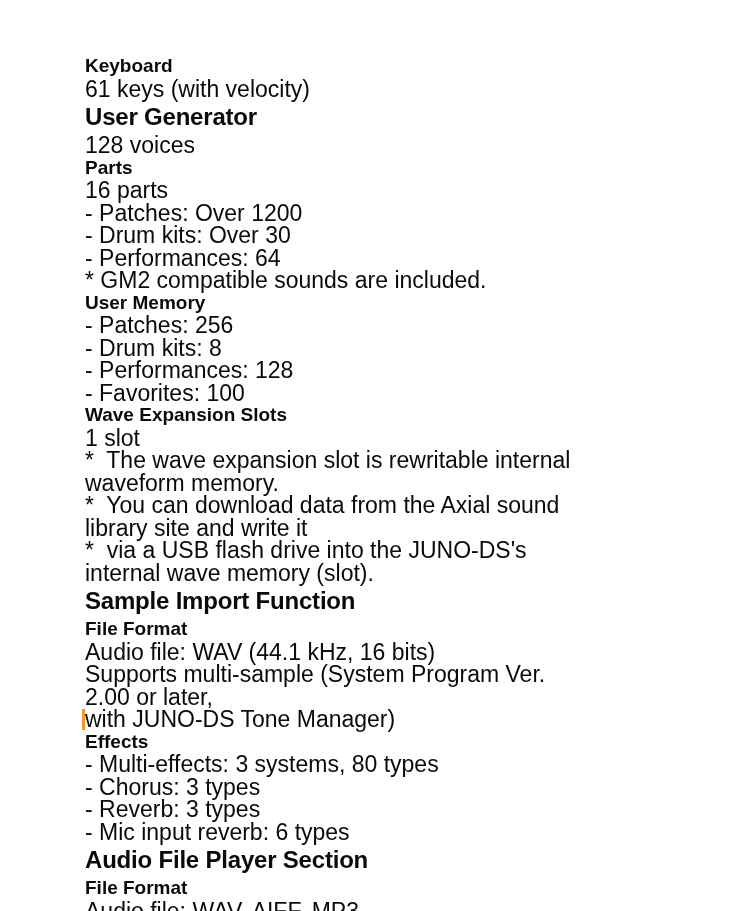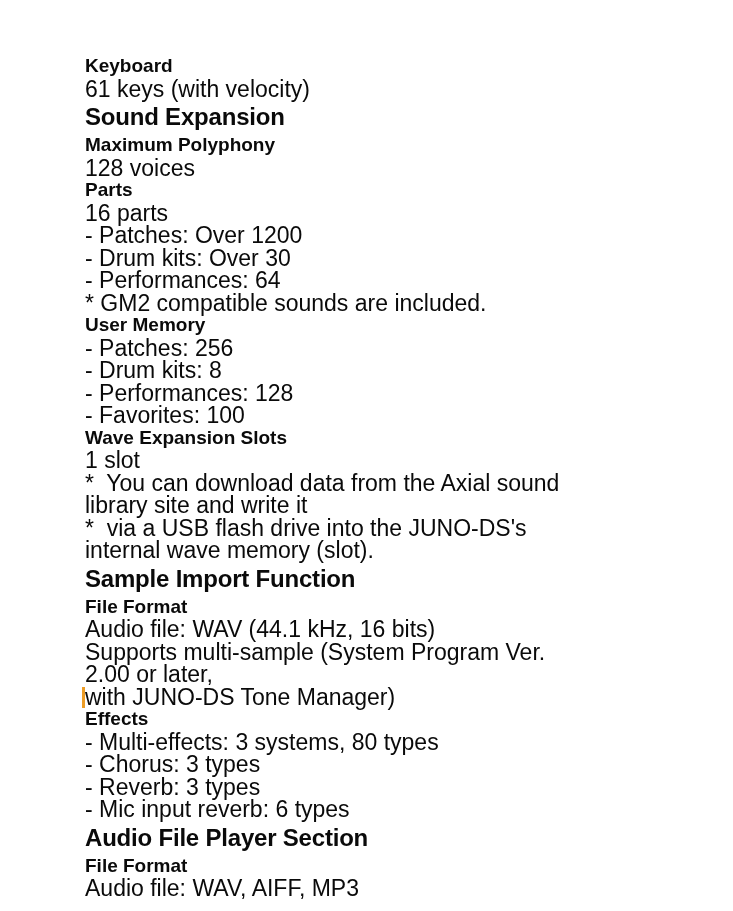--- a/index.html
+++ b/index.html
@@ -45,36 +45,36 @@
     display: inline-block;
   }
 </style>
 </head>
 <body>
 
 <main class="page" style="background: rgb(255, 255, 255);">
   <div class="doc" style="color: rgb(10, 10, 10);">
       <div class="line h2">Keyboard</div>
       <div class="line body">61 keys (with velocity)</div>
-      <div class="line h1">Sound Expansion</div>
-      <div class="line h2">Maximum Polyphony</div>
+      <div class="line h1">User Generator</div>
       <div class="line body">128 voices</div>
       <div class="line h2">Parts</div>
       <div class="line body">16 parts</div>
       <div class="line body">- Patches: Over 1200</div>
       <div class="line body">- Drum kits: Over 30</div>
       <div class="line body">- Performances: 64</div>
       <div class="line body">* GM2 compatible sounds are included.</div>
       <div class="line h2">User Memory</div>
       <div class="line body">- Patches: 256</div>
       <div class="line body">- Drum kits: 8</div>
       <div class="line body">- Performances: 128</div>
       <div class="line body">- Favorites: 100</div>
       <div class="line h2">Wave Expansion Slots</div>
       <div class="line body">1 slot</div>
+      <div class="line body">*  The wave expansion slot is rewritable internal waveform memory.</div>
       <div class="line body">*  You can download data from the Axial sound library site and write it</div>
       <div class="line body">*  via a USB flash drive into the JUNO-DS's internal wave memory (slot).</div>
       <div class="line h1">Sample Import Function</div>
       <div class="line h2">File Format</div>
       <div class="line body">Audio file: WAV (44.1 kHz, 16 bits)</div>
       <div class="line body">Supports multi-sample (System Program Ver. 2.00 or later,</div>
       <div class="line body"><span class="caret" style="background: rgb(237, 157, 38);"></span>with JUNO-DS Tone Manager)</div>
       <div class="line h2">Effects</div>
       <div class="line body">- Multi-effects: 3 systems, 80 types</div>
       <div class="line body">- Chorus: 3 types</div>

